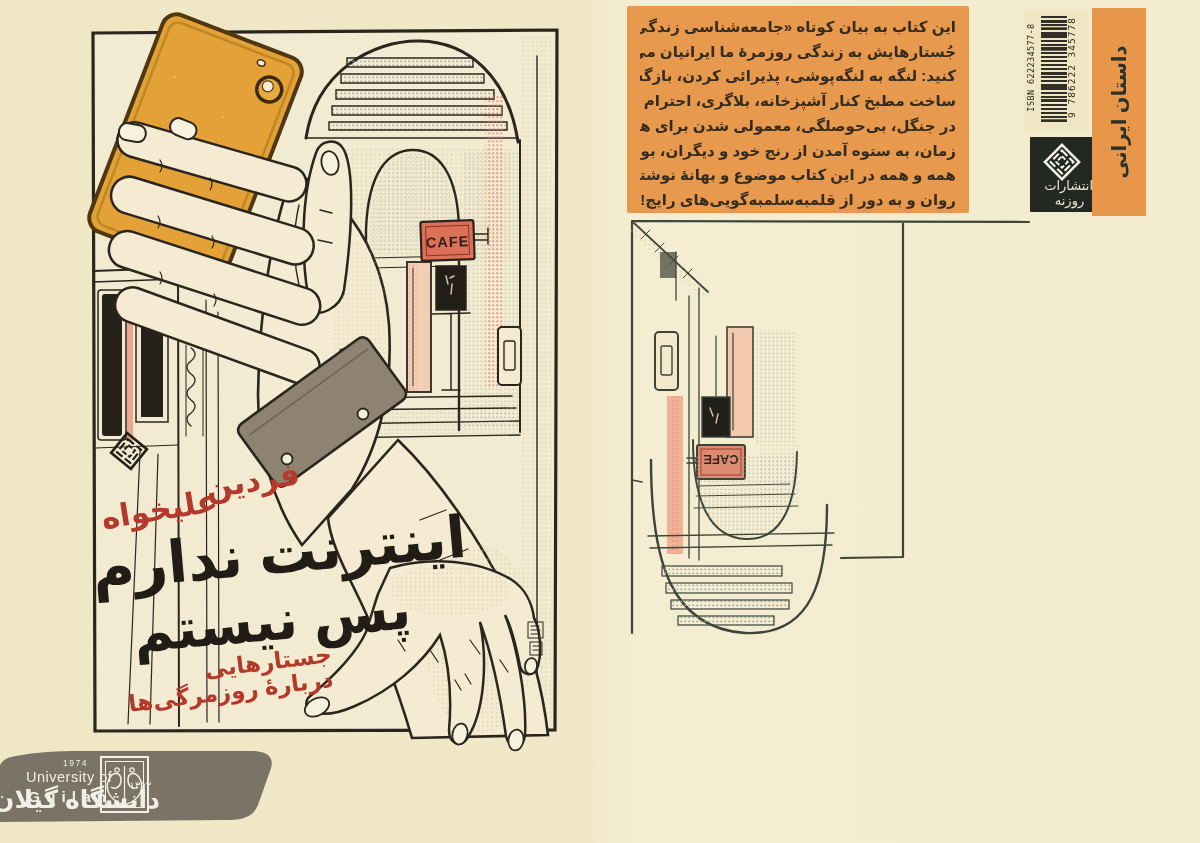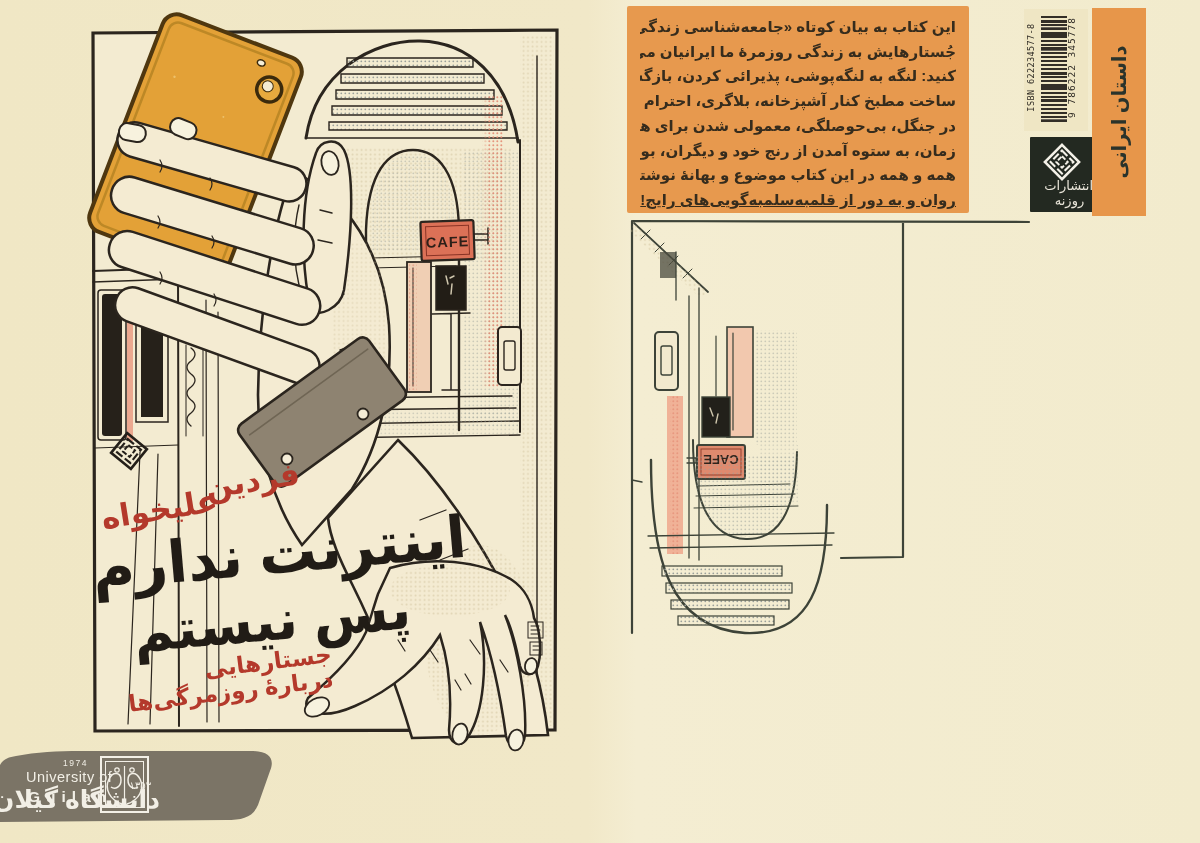--- a/index.html
+++ b/index.html
@@ -10,21 +10,21 @@
   
   .fa{direction:rtl;unicode-bidi:isolate;}
   .author-line{color:#b4392b;font-weight:800;font-size:31px;line-height:1;transform:rotate(-9deg);}
   .title-line{color:#211c16;font-weight:900;line-height:1;transform:rotate(-5deg);text-align:center;}
   .subtitle-line{color:#b4392b;font-weight:800;font-size:23px;line-height:1;transform:rotate(-7deg);text-align:right;}
   
   .blurb{left:627px;top:6px;width:342px;height:207px;background:#e7994e;border-radius:2px;
          padding:9px 13px 0 13px;box-sizing:border-box;}
   .blurb-line{direction:rtl;font-size:15px;line-height:24.7px;font-weight:700;color:#362c1d;
               text-align:justify;text-align-last:justify;white-space:nowrap;overflow:hidden;}
-  .blurb-line.last{text-align-last:right;text-decoration:underline;}
+  .blurb-line.last{text-align-last:right;}
   
   .barcode-panel{left:1024px;top:9px;width:64px;height:122px;background:#efe6c4;}
   .bars{position:absolute;left:17px;top:7px;width:26px;height:108px;
         background-image:
           repeating-linear-gradient(180deg,#332e27 0 2px,rgba(0,0,0,0) 2px 4px),
           repeating-linear-gradient(180deg,rgba(0,0,0,0) 0 5px,#332e27 5px 7px,rgba(0,0,0,0) 7px 13px),
           repeating-linear-gradient(180deg,rgba(0,0,0,0) 0 11px,#6a655c 11px 12px,rgba(0,0,0,0) 12px 23px);}
   .vlabel{position:absolute;white-space:nowrap;transform:rotate(-90deg);transform-origin:center;
           font-family:"DejaVu Sans Mono",monospace;color:#2e2a24;height:11px;line-height:11px;
           width:116px;text-align:center;top:53px;}

